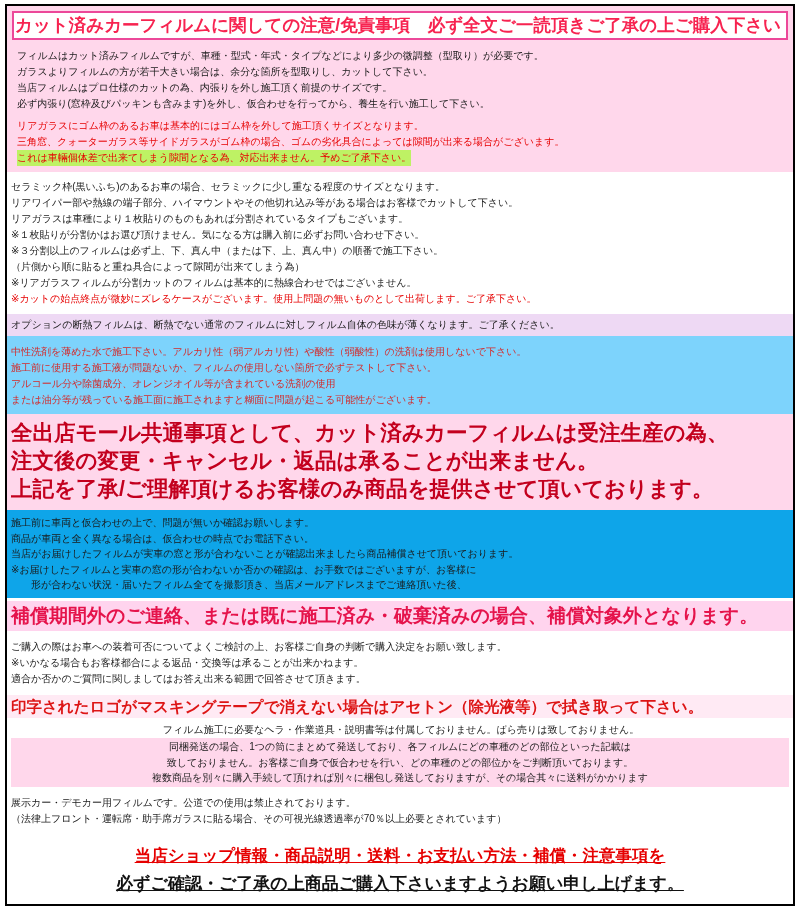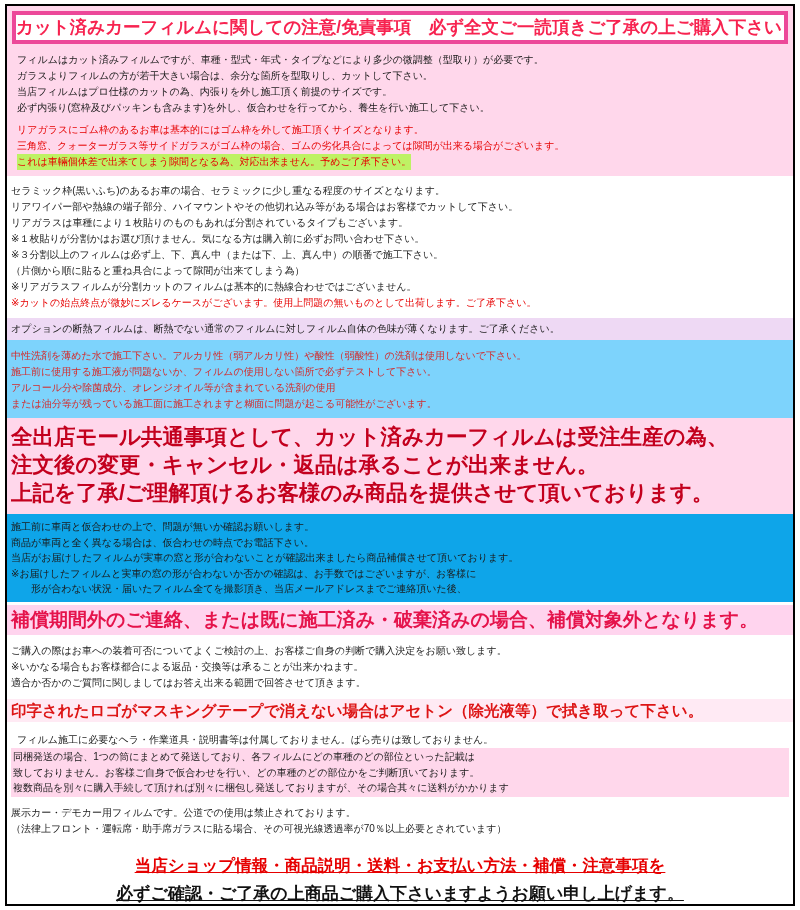--- a/index.html
+++ b/index.html
@@ -3,41 +3,41 @@
 <meta charset="utf-8">
 <style>
   html,body{margin:0;padding:0;background:#ffffff;}
   body{font-family:"Liberation Sans","DejaVu Sans",sans-serif;}
   .page{width:800px;height:910px;box-sizing:border-box;padding:4px 5px;background:#fff;}
   .frame{border:2px solid #000;height:100%;box-sizing:border-box;overflow:hidden;background:#fff;}
   .ln{font-size:10px;line-height:16px;color:#1a1a1a;white-space:nowrap;}
   .sect{padding-left:6px;padding-right:4px;}
   
   .zone-pink1{background:#ffd7eb;padding:5px 4px 6px 4px;}
-  .header-box{background:#ffffff;border:4px solid #ec4899;margin:0 1px;text-align:center;
+  .header-box{background:#ffffff;border:2px solid #ec4899;margin:0 1px;text-align:center;
     color:#f72350;font-weight:bold;font-size:17.5px;line-height:22px;padding:1px 4px 2px 0;white-space:nowrap;}
   .blockA{margin-top:8px;}
   .blockB{margin-top:6px;}
   .red{color:#e60000;}
   .hl-line{background:#bef264;display:inline-block;}
   
   .zoneC{background:#ffffff;padding:7px 4px 5px 4px;}
   .zoneD{background:#eed9f4;padding:3px 4px;margin-top:2px;}
   .zoneE{background:#7dd3fc;padding:8px 4px 6px 4px;}
   .zoneE .ln{color:#d42a2a;}
   .zoneF{background:#ffd7eb;padding:5px 4px 7px 4px;}
   .zoneF .ln{font-size:21.5px;line-height:28px;font-weight:bold;color:#c3001e;}
   .zoneG{background:#0ea5e9;padding:5px 4px 5px 4px;}
   .zoneG .ln{line-height:15.5px;}
   .zoneH{background:#ffd4ee;margin-top:3px;padding:2px 4px 3px 4px;}
   .zoneH .ln{font-size:19px;line-height:25px;font-weight:bold;color:#e5134b;}
   .zoneI{background:#ffffff;padding:8px 4px 0 4px;}
   .zoneJ{background:#ffeaf4;margin-top:8px;padding:2px 4px;}
   .zoneJ .ln{font-size:15.5px;line-height:19px;font-weight:bold;color:#dd1515;}
-  .zoneK{margin-top:10px;padding:0 4px;}
+  .zoneK{margin-top:4px;padding:0 4px;text-align:center;}
   .zoneK .pinkwrap{background:#ffd7eb;margin-top:1px;padding:1px 2px;}
   .zoneK .ln{line-height:15.5px;}
   .zoneL{margin-top:8px;padding:0 4px;}
   .footer{margin-top:16px;text-align:center;}
   .footer-link{color:#e60000;font-size:16.5px;line-height:24px;font-weight:bold;text-decoration:underline;white-space:nowrap;}
   .footer-confirm{color:#111;font-size:17px;line-height:26px;font-weight:bold;text-decoration:underline;margin-top:4px;white-space:nowrap;}
 </style>
 </head>
 <body>
 

